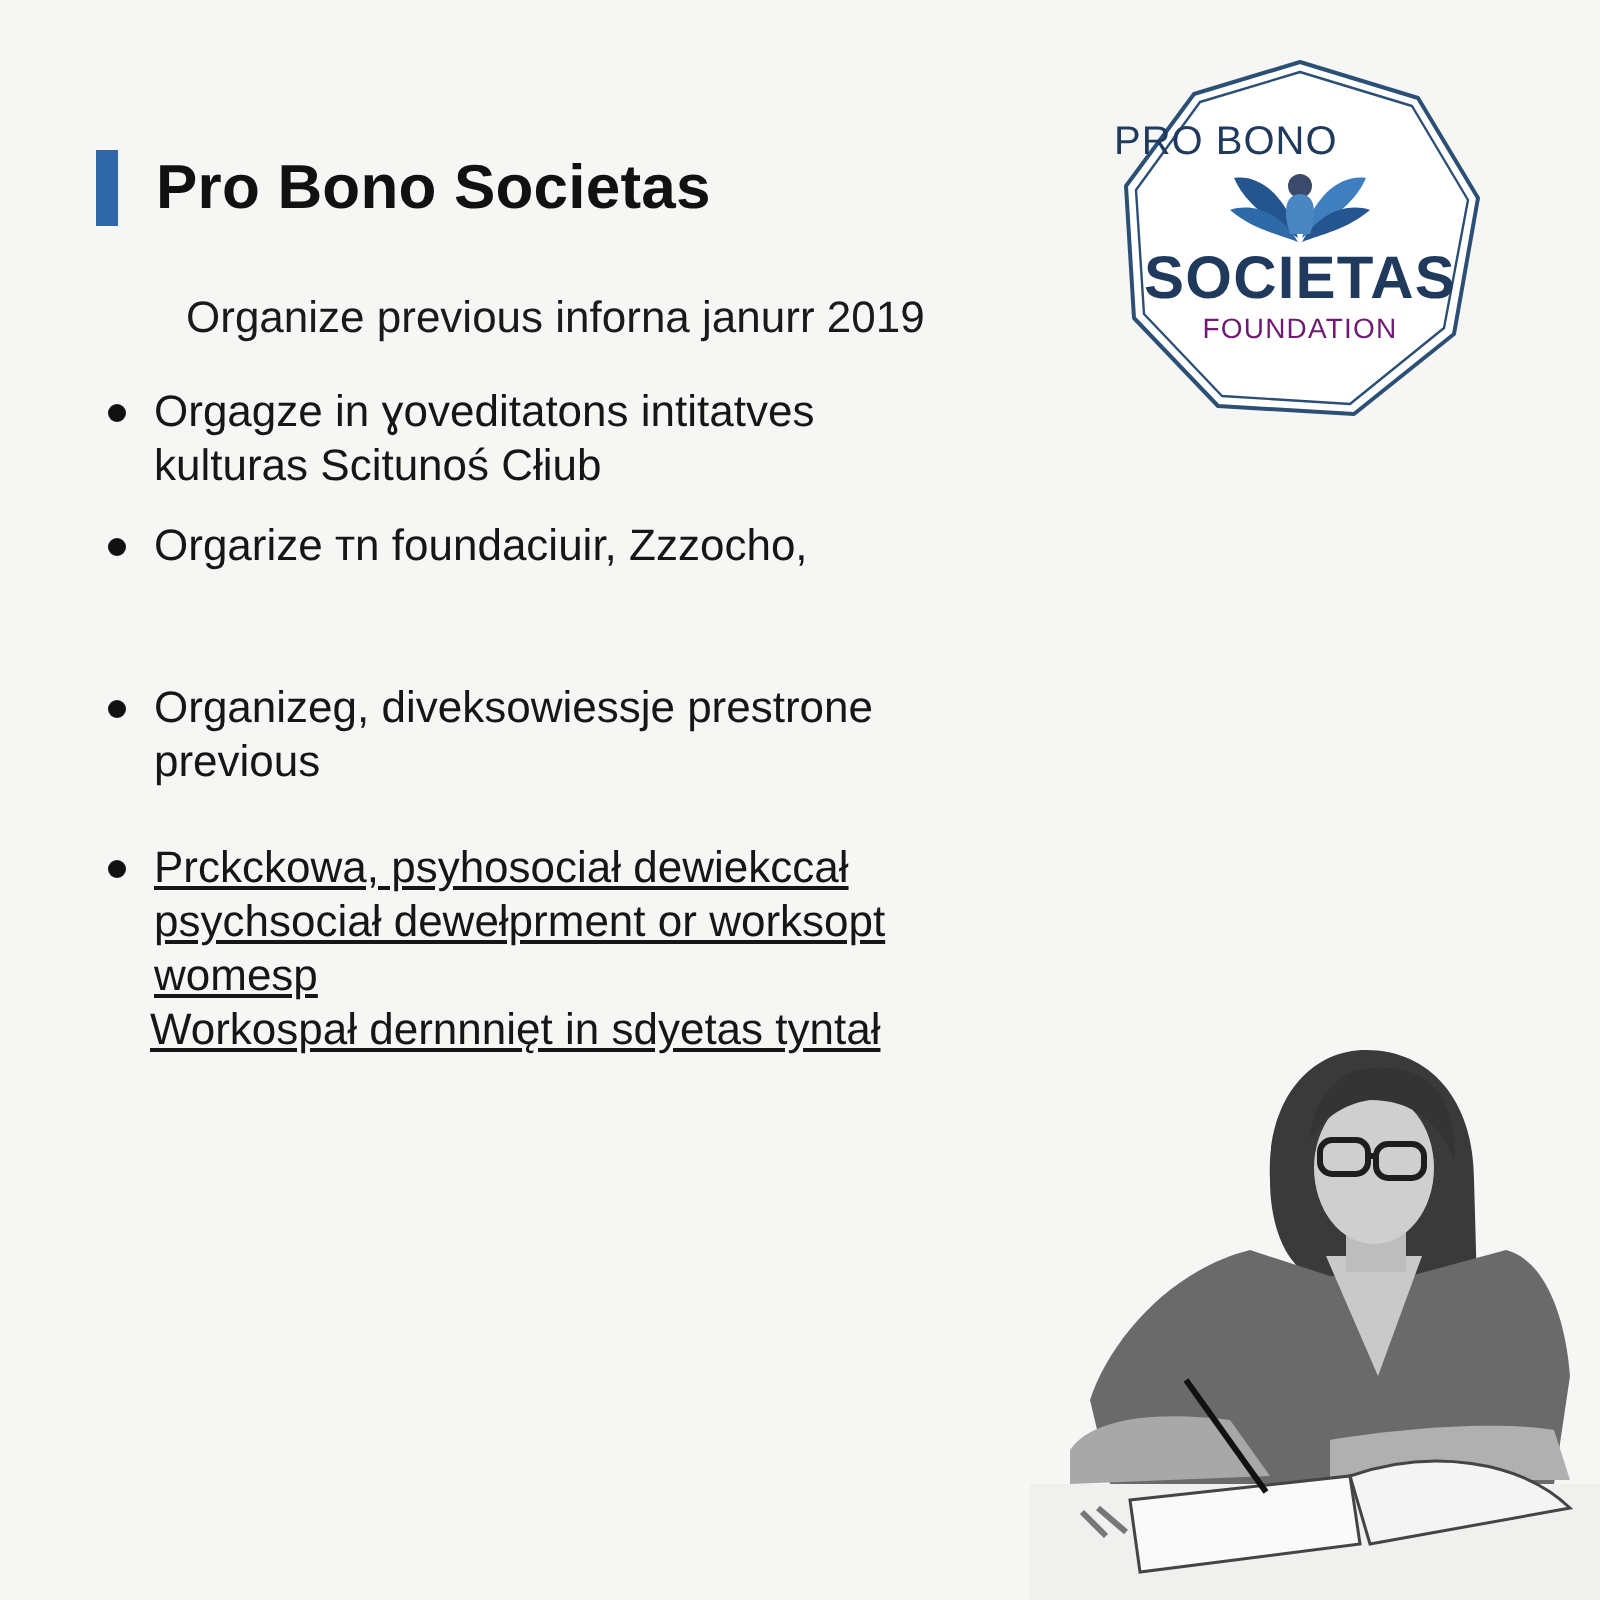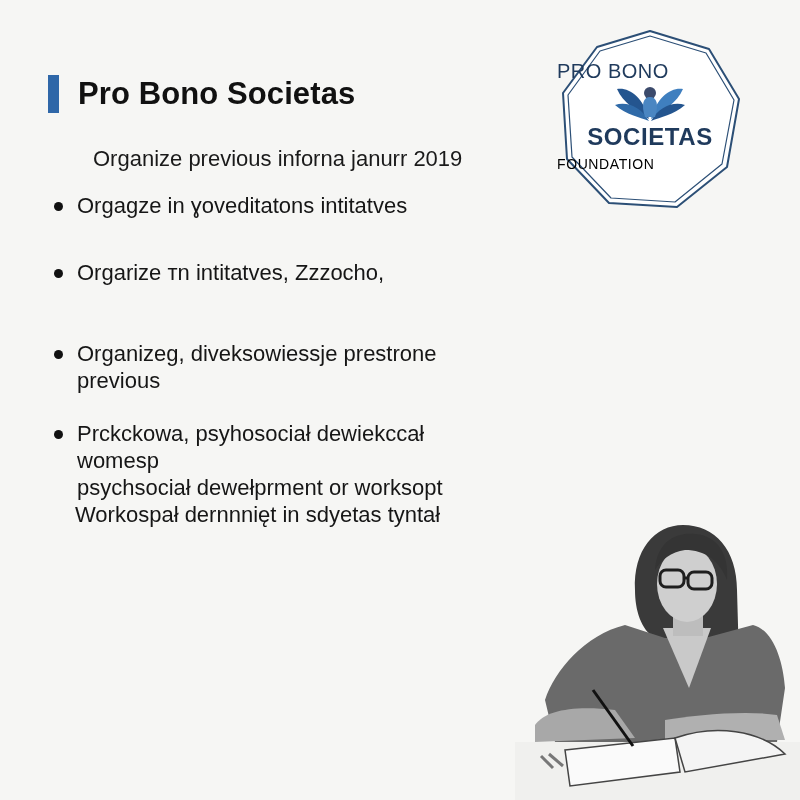--- a/index.html
+++ b/index.html
@@ -33,69 +33,70 @@
       font-size: 22px; line-height: 27px; color: #161616;
     }
     .bullet .dot {
       position: absolute; left: 4px; top: 10px; width: 9px; height: 9px;
       border-radius: 50%; background: #111;
     }
     .bullet .line { display: block; white-space: nowrap; }
     .b1 { position: absolute; top: 12px; }
     .b2 { position: absolute; top: 79px; }
     .b3 { position: absolute; top: 160px; }
-    .b4 { position: absolute; top: 240px; }
+    .b4 { position: absolute; top: 240px; text-decoration: underline; }
 
     .badge {
       position: absolute; left: 557px; top: 27px; width: 186px; height: 186px;
     }
     .badge svg { position: absolute; left: 0; top: 0; }
     .badge-text-top {
       position: absolute; left: 0; width: 100%; top: 33px; 
       font-size: 20px; color: #1f3a5c; letter-spacing: 0.5px;
     }
     .badge-text-main {
       position: absolute; left: 0; width: 100%; top: 96px; text-align: center;
-      font-size: 24px; font-weight: bold; color: #1f3a5c; letter-spacing: 0.6px;
+      font-size: 30px; font-weight: bold; color: #1f3a5c; letter-spacing: 0.6px;
     }
     .badge-text-sub {
-      position: absolute; left: 0; width: 100%; top: 129px; 
-      font-size: 14px; color: #000000; letter-spacing: 0.6px;
+      position: absolute; left: 0; width: 100%; top: 129px; text-align: center;
+      font-size: 14px; color: #701a75; letter-spacing: 0.6px;
     }
 
     .photo {
       position: absolute; left: 515px; top: 510px; width: 285px; height: 290px;
     }
   </style>
 </head>
 <body>
 
 <div class="accent-bar"></div>
 <h1 class="title">Pro Bono Societas</h1>
 <p class="subtitle">Organize previous inforna janurr 2019</p>
 
 <ul class="bullets">
   <li class="bullet b1">
     <span class="dot"></span>
     <span class="line">Orgagze in ɣoveditatons intitatves</span>
+    <span class="line">kulturas Scitunoś Cłiub</span>
   </li>
   <li class="bullet b2">
     <span class="dot"></span>
-    <span class="line">Orgarize тn intitatves, Zzzocho,</span>
+    <span class="line">Orgarize тn foundaciuir, Zzzocho,</span>
   </li>
   <li class="bullet b3">
     <span class="dot"></span>
     <span class="line">Organizeg, diveksowiessje prestrone</span>
     <span class="line">previous</span>
   </li>
   <li class="bullet b4">
     <span class="dot"></span>
     <span class="line">Prckckowa, psyhosociał dewiekccał</span>
+    <span class="line">psychsociał dewełprment or worksopt</span>
     <span class="line">womesp</span>
-    <span class="line">psychsociał dewełprment or worksopt</span>
     <span class="line" style="margin-left:-2px">Workospał dernnnięt in sdyetas tyntał</span>
   </li>
 </ul>
 
 <div class="badge">
   <svg width="186" height="186" viewBox="0 0 186 186">
     <polygon points="93,4 152,22 182,72 170,140 120,180 52,176 10,132 6,66 40,20" fill="#ffffff" stroke="#2c4f76" stroke-width="2" stroke-linejoin="round"></polygon>
     <polygon points="93,9 149,26 177,73 165,137 118,175 54,171 15,130 11,68 43,24" fill="none" stroke="#2c4f76" stroke-width="1.2" stroke-linejoin="round"></polygon>
   </svg>
   <div class="badge-text-top">PRO BONO</div>

